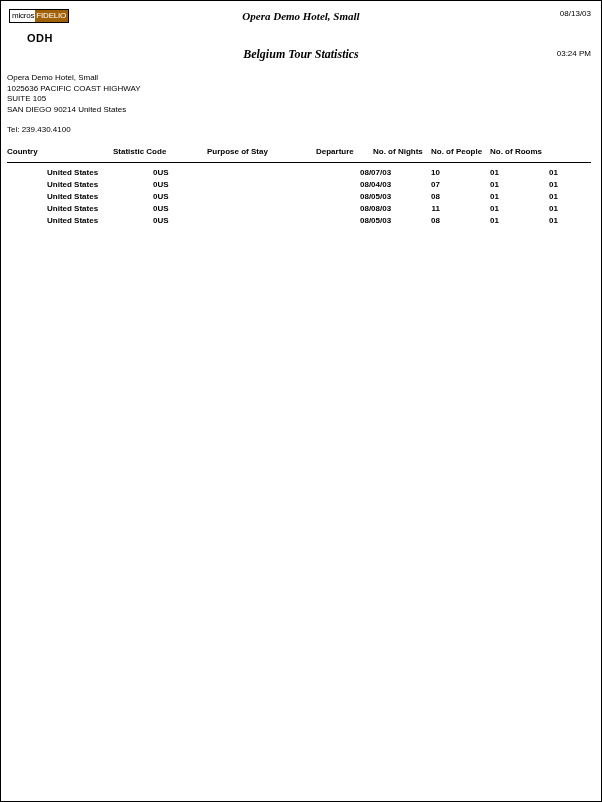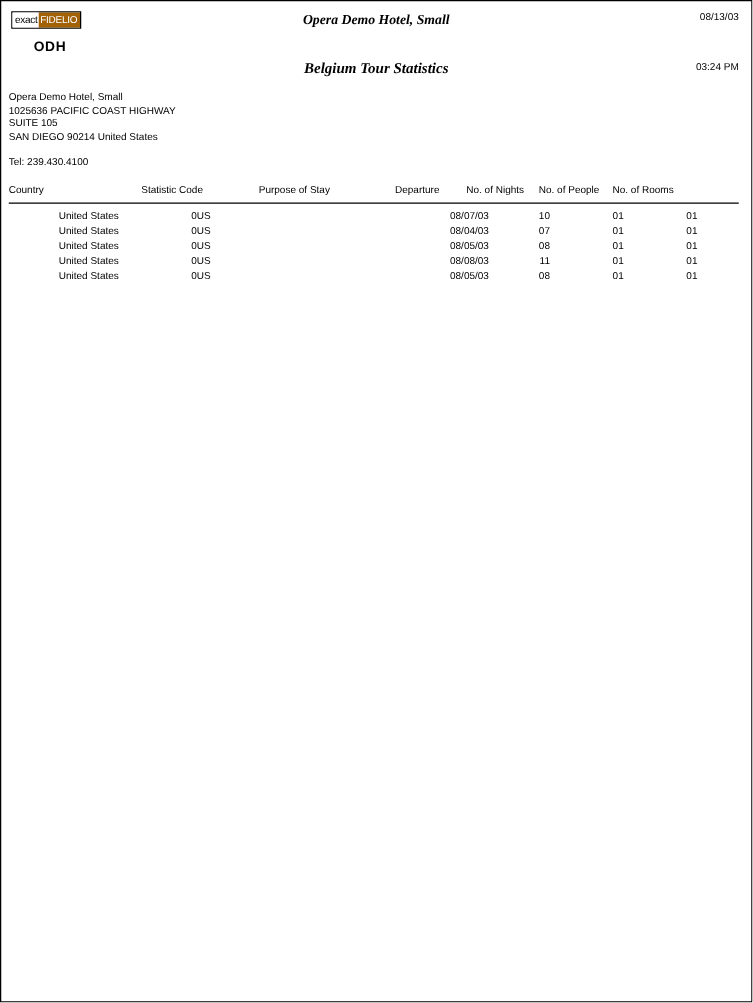--- a/index.html
+++ b/index.html
@@ -145,20 +145,21 @@
     height: 1px;
     background: #000000;
   }
   .row {
     position: relative;
     height: 12px;
   }
   .cell {
     position: absolute;
     white-space: nowrap;
+    font-weight: bold;
   }
   .c-country { left: 0px; }
   .c-stat { left: 106px; }
   .c-purpose { left: 200px; }
   .c-dep-h { left: 309px; }
   .c-nights-h { left: 366px; }
   .c-people-h { left: 424px; }
   .c-rooms-h { left: 483px; }
   .c-dep { left: 313px; }
   .c-nights { width: 48px; left: 345px; text-align: right; }
@@ -174,21 +175,21 @@
     white-space: nowrap;
     overflow: hidden;
   }
 </style>
 </head>
 <body>
 
 <div class="page">
 
   <div class="logo">
-    <span class="logo-left">exact</span>
+    <span class="logo-left">micros</span>
     <span class="logo-right">FIDELIO</span>
   </div>
 
   <div class="odh">ODH</div>
 
   <div class="hotel-title">Opera Demo Hotel, Small</div>
   <div class="print-date">08/13/03</div>
 
   <div class="report-title">Belgium Tour Statistics</div>
   <div class="print-time">03:24 PM</div>

